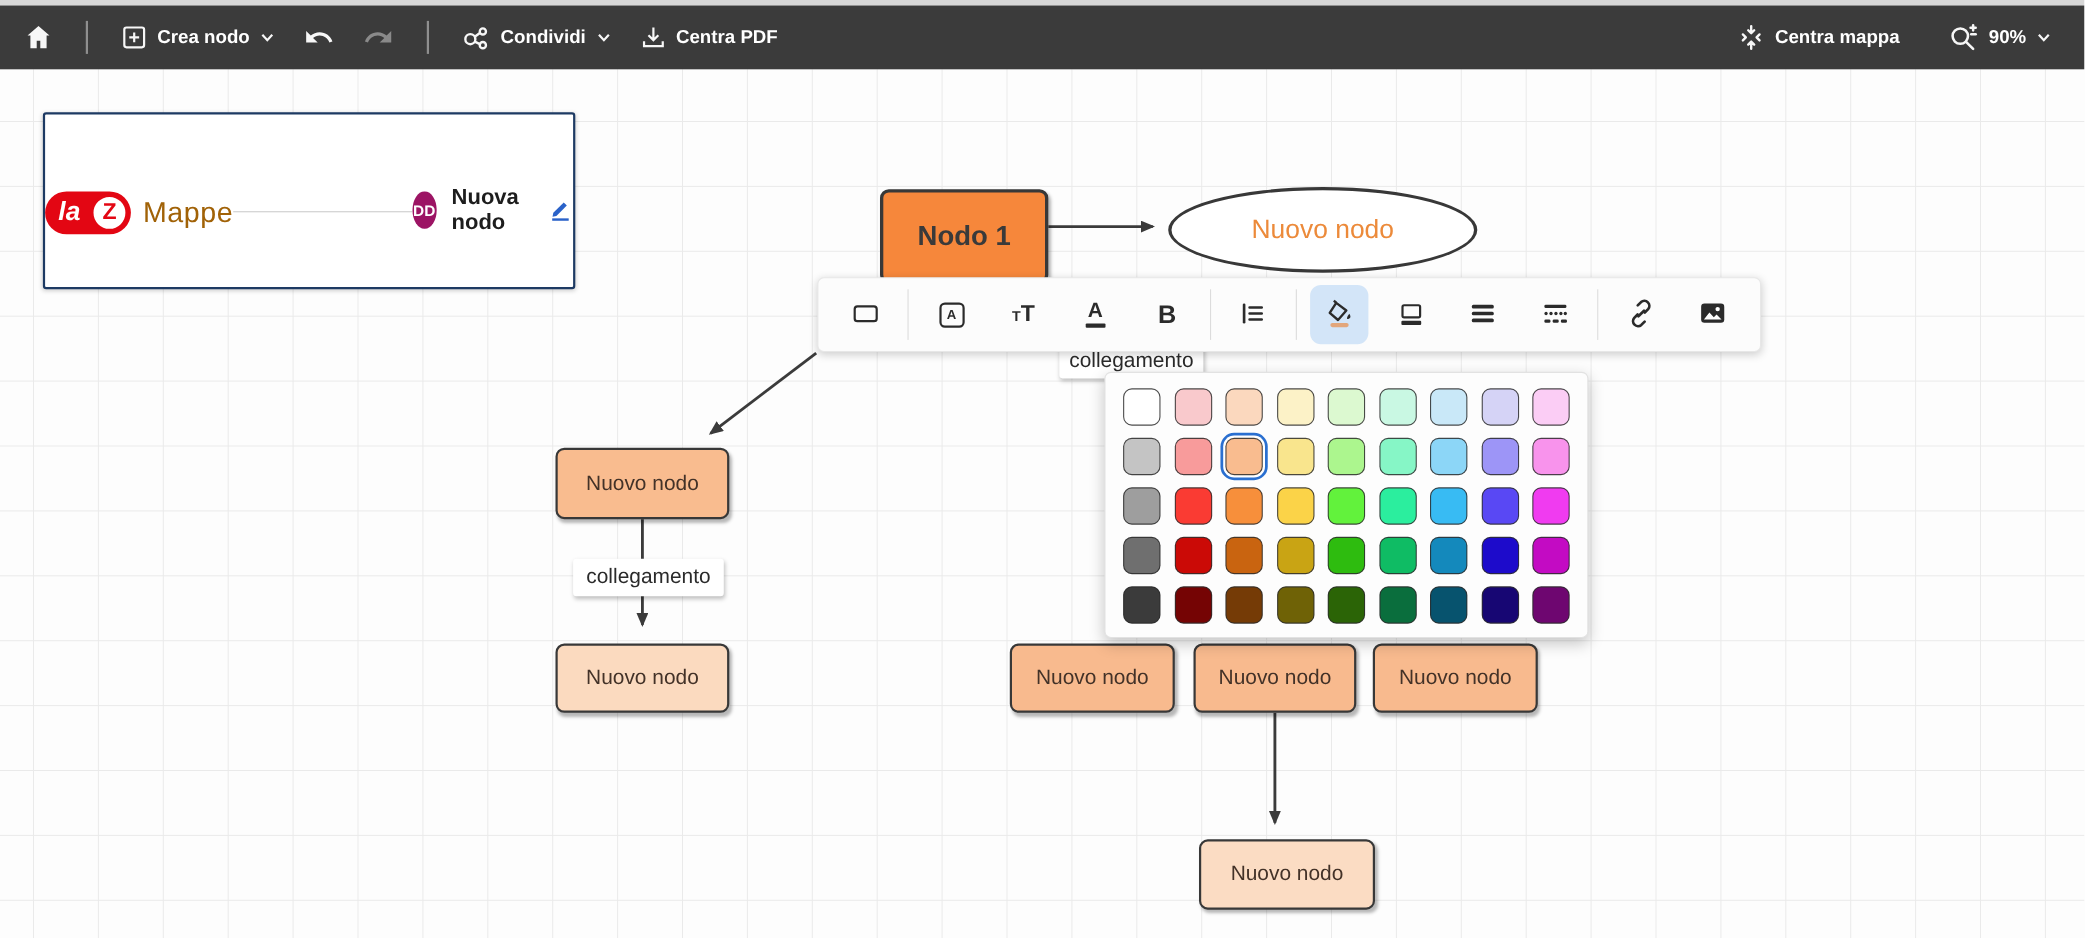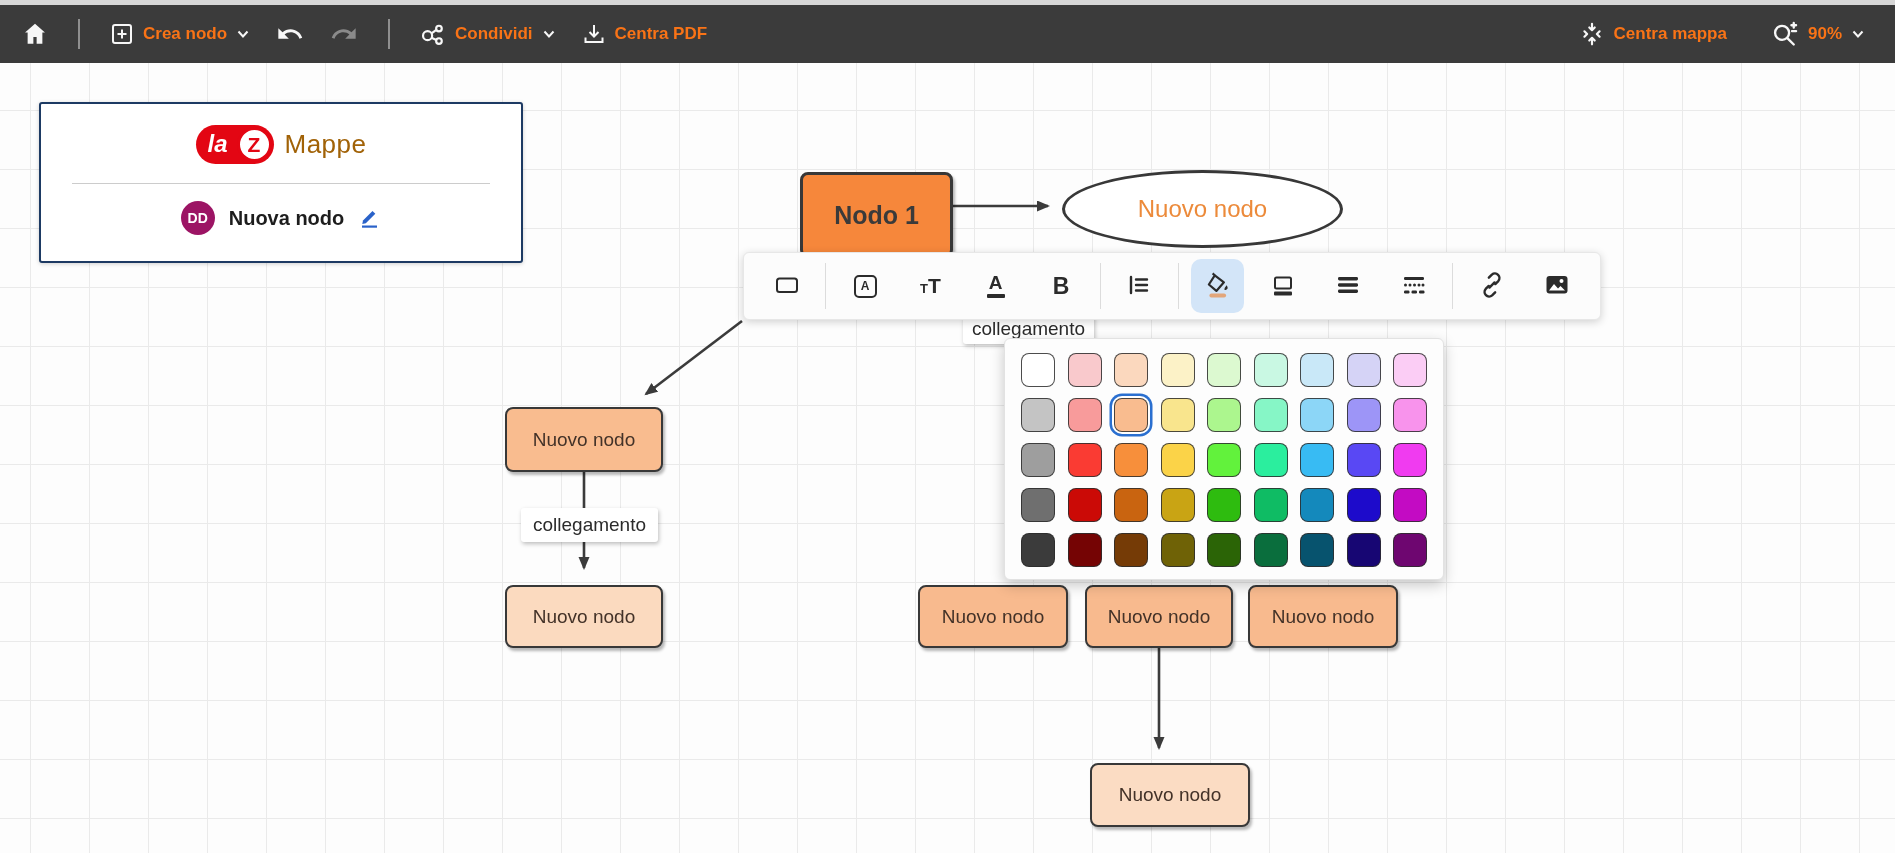--- a/index.html
+++ b/index.html
@@ -5,40 +5,40 @@
   * { box-sizing: border-box; margin: 0; padding: 0; }
   html,body { width:1895px; height:853px; overflow:hidden; font-family:"Liberation Sans","DejaVu Sans",sans-serif; }
   body { background:#fdfdfd; position:relative; }
 
   
   .top-strip { position:absolute; top:0; left:0; width:1895px; height:5px; background:#d7d7d7; z-index:20;}
   .topbar { position:absolute; top:5px; left:0; width:1895px; height:58px; background:#3b3b3b;
             display:flex; align-items:center; color:#f7f7f7; z-index:20; }
   .tb-left { display:flex; align-items:center; gap:10px; padding-left:14px; }
   .tb-right { margin-left:auto; display:flex; align-items:center; gap:28px; padding-right:22px; }
-  .tb-btn { display:flex; align-items:center; gap:9px; background:none; border:none; color:#f97316;
+  .tb-btn { display:flex; align-items:center; gap:9px; background:none; border:none; color:#ffffff;
             font-family:inherit; font-size:17px; font-weight:700; cursor:pointer; padding:6px 8px; white-space:nowrap;}
   .tb-btn svg { display:block; }
   .tb-sep { width:2px; height:30px; background:#8f8f8f; margin:0 12px; }
   .dim { opacity:.42; }
   .zoom-pct { font-size:17px; font-weight:700; }
 
   
   .canvas { position:absolute; top:63px; left:0; width:1895px; height:790px;
             background-color:#fdfdfd;
             background-image:linear-gradient(#eaeaea 1px, transparent 1px),
                              linear-gradient(90deg,#eaeaea 1px, transparent 1px);
             background-size:59px 59px; background-position:30px 47px; }
 
   svg.edges { position:absolute; top:0; left:0; z-index:1; }
 
   
   .map-card { position:absolute; left:39px; top:102px; width:484px; height:161px; background:#ffffff;
               border:2px solid #1d3a63; border-radius:3px; z-index:4; box-shadow:0 1px 4px rgba(0,0,0,.18);
-              display:flex; flex-direction:column; align-items:center; }
+              display:flex; align-items:center; }
   .logo-row { margin-top:21px; display:flex; align-items:center; }
   .logo-pill { position:relative; width:78px; height:39px; background:#E30613; border-radius:20px; }
   .logo-la { position:absolute; left:12px; top:5px; color:#fff; font-size:24px; font-weight:700; font-style:italic; }
   .logo-circle { position:absolute; right:2px; top:2px; width:35px; height:35px; background:#fff;
                  border:3px solid #E30613; border-radius:50%; display:flex; align-items:center; justify-content:center;
                  color:#E30613; font-weight:700; font-size:21px; }
   .logo-name { margin-left:11px; font-size:26px; font-weight:500; color:#a16207; letter-spacing:.5px;}
   .card-divider { margin-top:19px; width:418px; height:1px; background:#cccccc; }
   .owner-row { margin-top:17px; display:flex; align-items:center;justify-content:center; }
   .avatar { width:34px; height:34px; border-radius:50%; background:#9C1464; color:#fff; font-size:14px;

